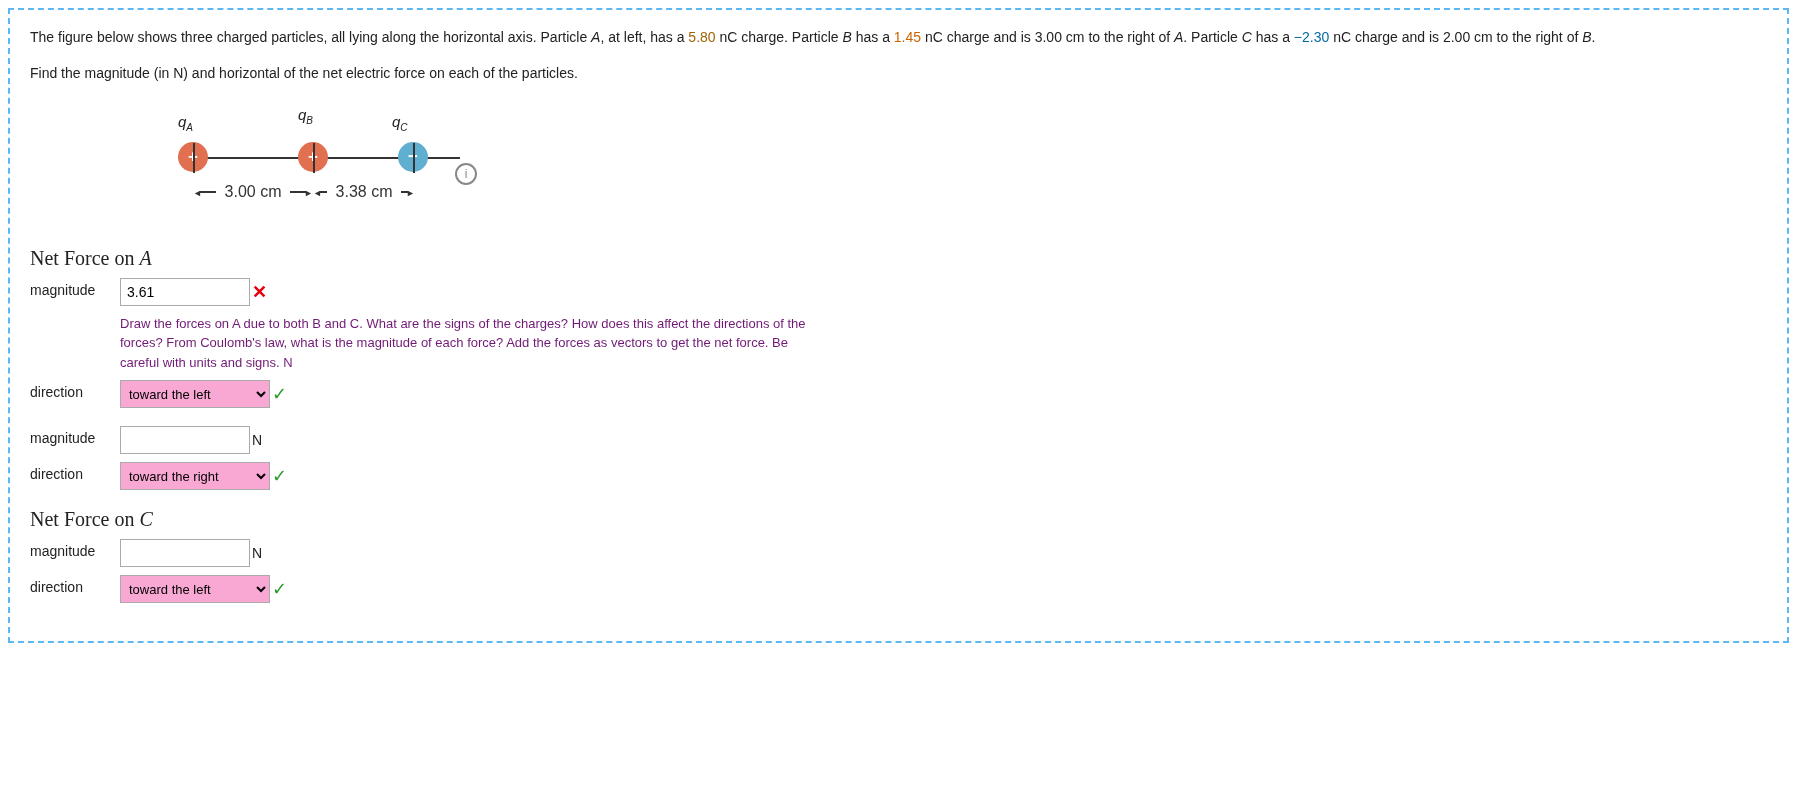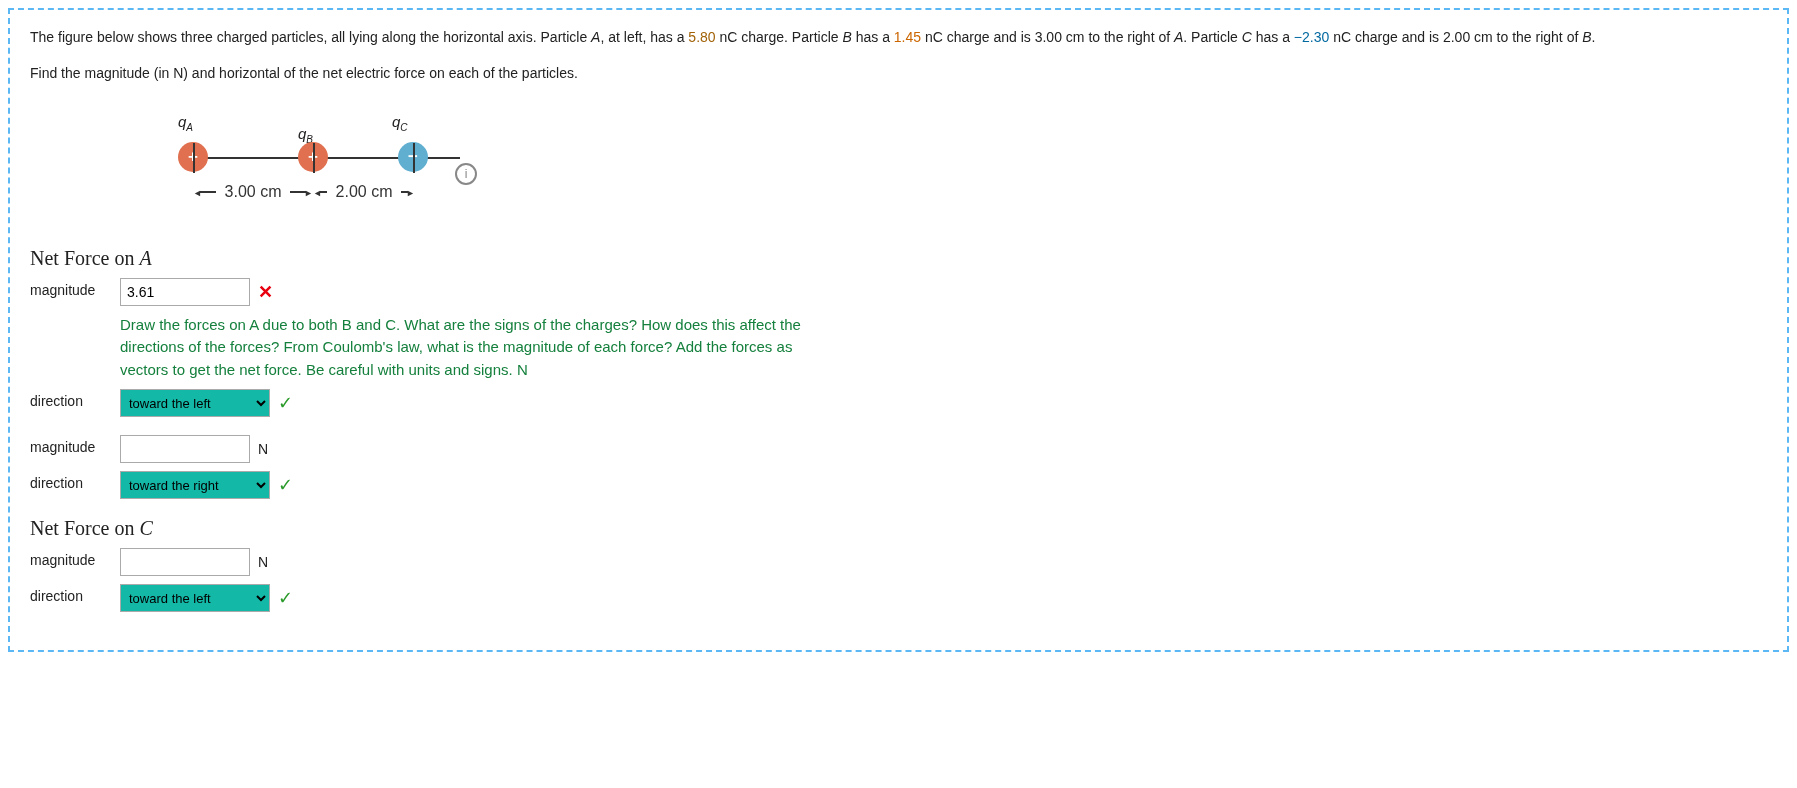--- a/index.html
+++ b/index.html
@@ -54,21 +54,21 @@
     
     .label-qa {
       position: absolute;
       top: 10px;
       left: 28px;
       font-style: italic;
       font-size: 15px;
     }
     .label-qb {
       position: absolute;
-      top: 22px;
+      top: 3px;
       left: 148px;
       font-style: italic;
       font-size: 15px;
     }
     .label-qc {
       position: absolute;
       top: 10px;
       left: 242px;
       font-style: italic;
       font-size: 15px;
@@ -176,21 +176,21 @@
       margin-bottom: 8px;
     }
     .field-label {
       width: 90px;
       padding-top: 4px;
       font-size: 14px;
     }
     .input-group {
       display: flex;
       align-items: center;
-      gap: 8px;
+      gap: 2px;
     }
     input[type="text"] {
       width: 130px;
       height: 28px;
       border: 1px solid #aaa;
       padding: 3px 6px;
       font-size: 14px;
       outline: none;
     }
     .unit-label {
@@ -199,33 +199,33 @@
     .x-mark {
       color: #e8000e;
       font-size: 18px;
       font-weight: bold;
     }
     .check-mark {
       color: #2a9a2a;
       font-size: 18px;
     }
     .error-msg {
-      color: #15803d;
-      font-size: 15px;
+      color: #701a75;
+      font-size: 13px;
       margin-top: 4px;
       max-width: 700px;
       line-height: 1.5;
       margin-left: 90px;
     }
     select {
       width: 150px;
       height: 28px;
       border: 1px solid #aaa;
       font-size: 13px;
-      background: #14b8a6;
+      background: #f9a8d4;
       cursor: pointer;
       padding: 0 4px;
     }
 
     
     sub { font-size: 10px; }
   </style>
 </head>
 <body>
 
@@ -264,21 +264,21 @@
         <span class="meas-arrow-left"></span>
         <div class="meas-line"></div>
         <span class="meas-label">3.00 cm</span>
         <div class="meas-line"></div>
         <span class="meas-arrow-right"></span>
       </div>
 
       <div class="meas" style="left:163px; width:102px;">
         <span class="meas-arrow-left"></span>
         <div class="meas-line"></div>
-        <span class="meas-label">2.00 cm</span>
+        <span class="meas-label">3.38 cm</span>
         <div class="meas-line"></div>
         <span class="meas-arrow-right"></span>
       </div>
 
       <div class="info-icon">i</div>
     </div>
   </div>
 
   <div class="section">
     <div class="section-title">

